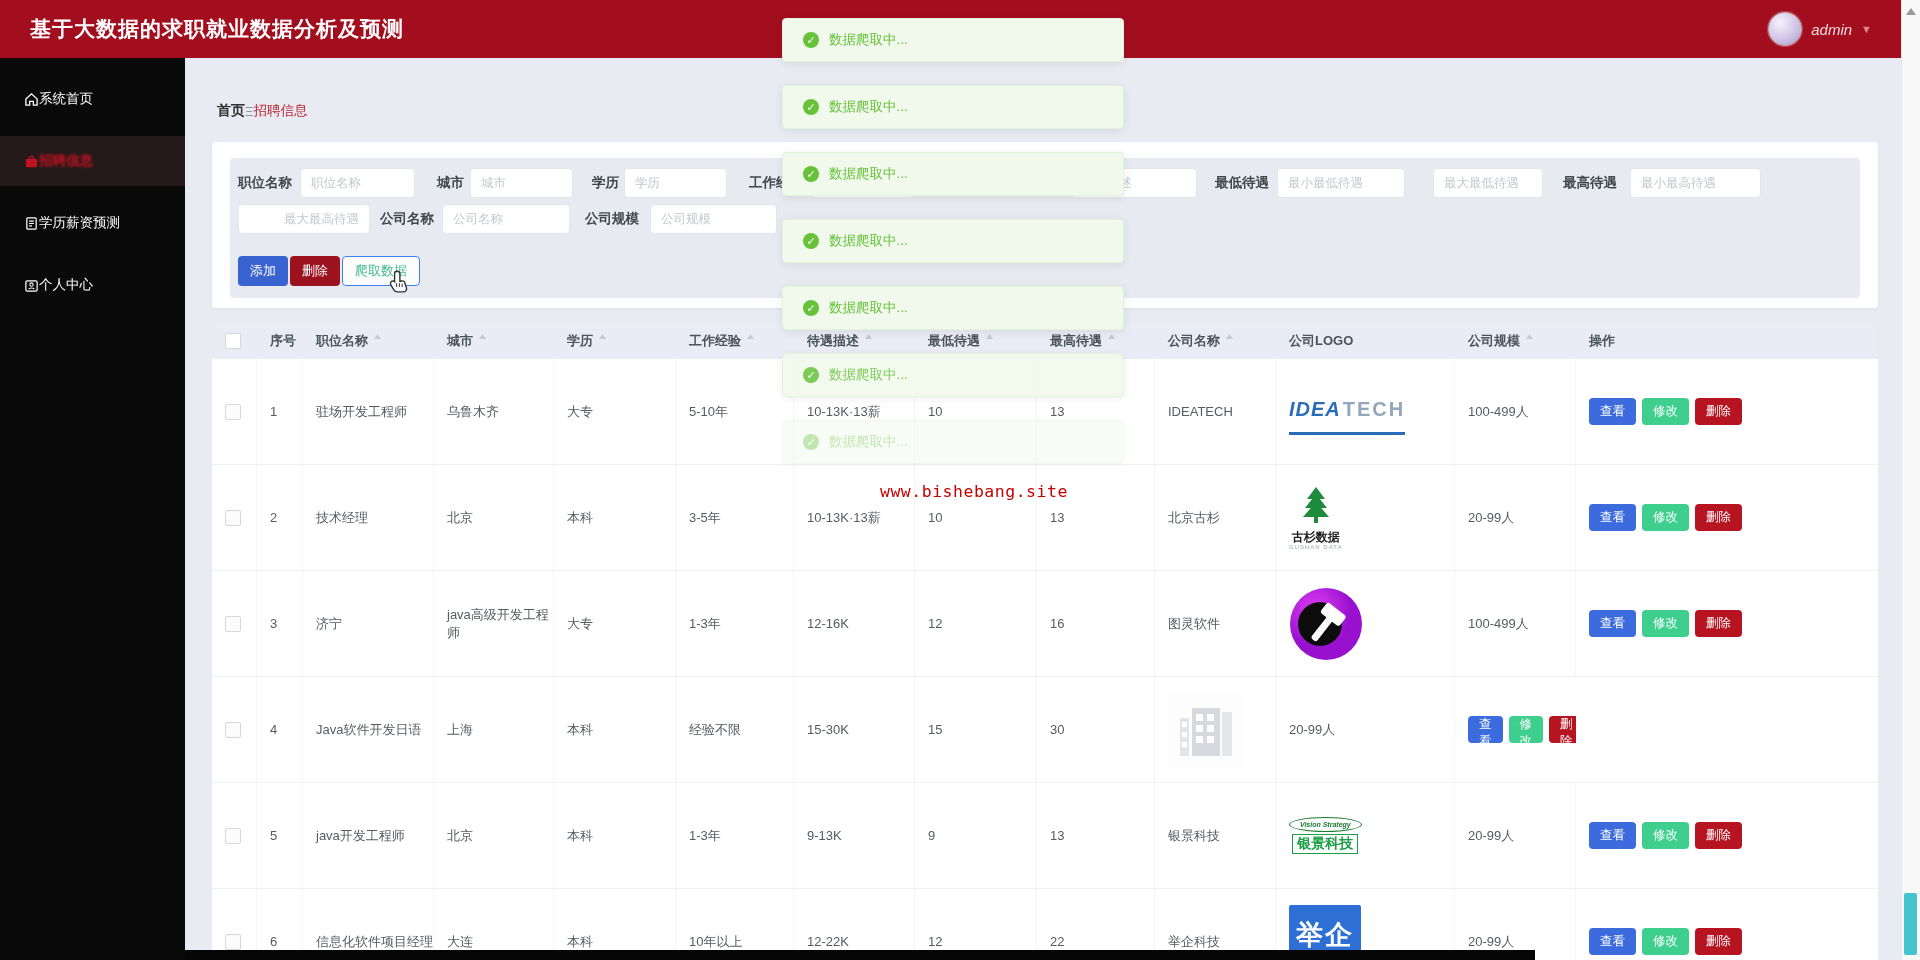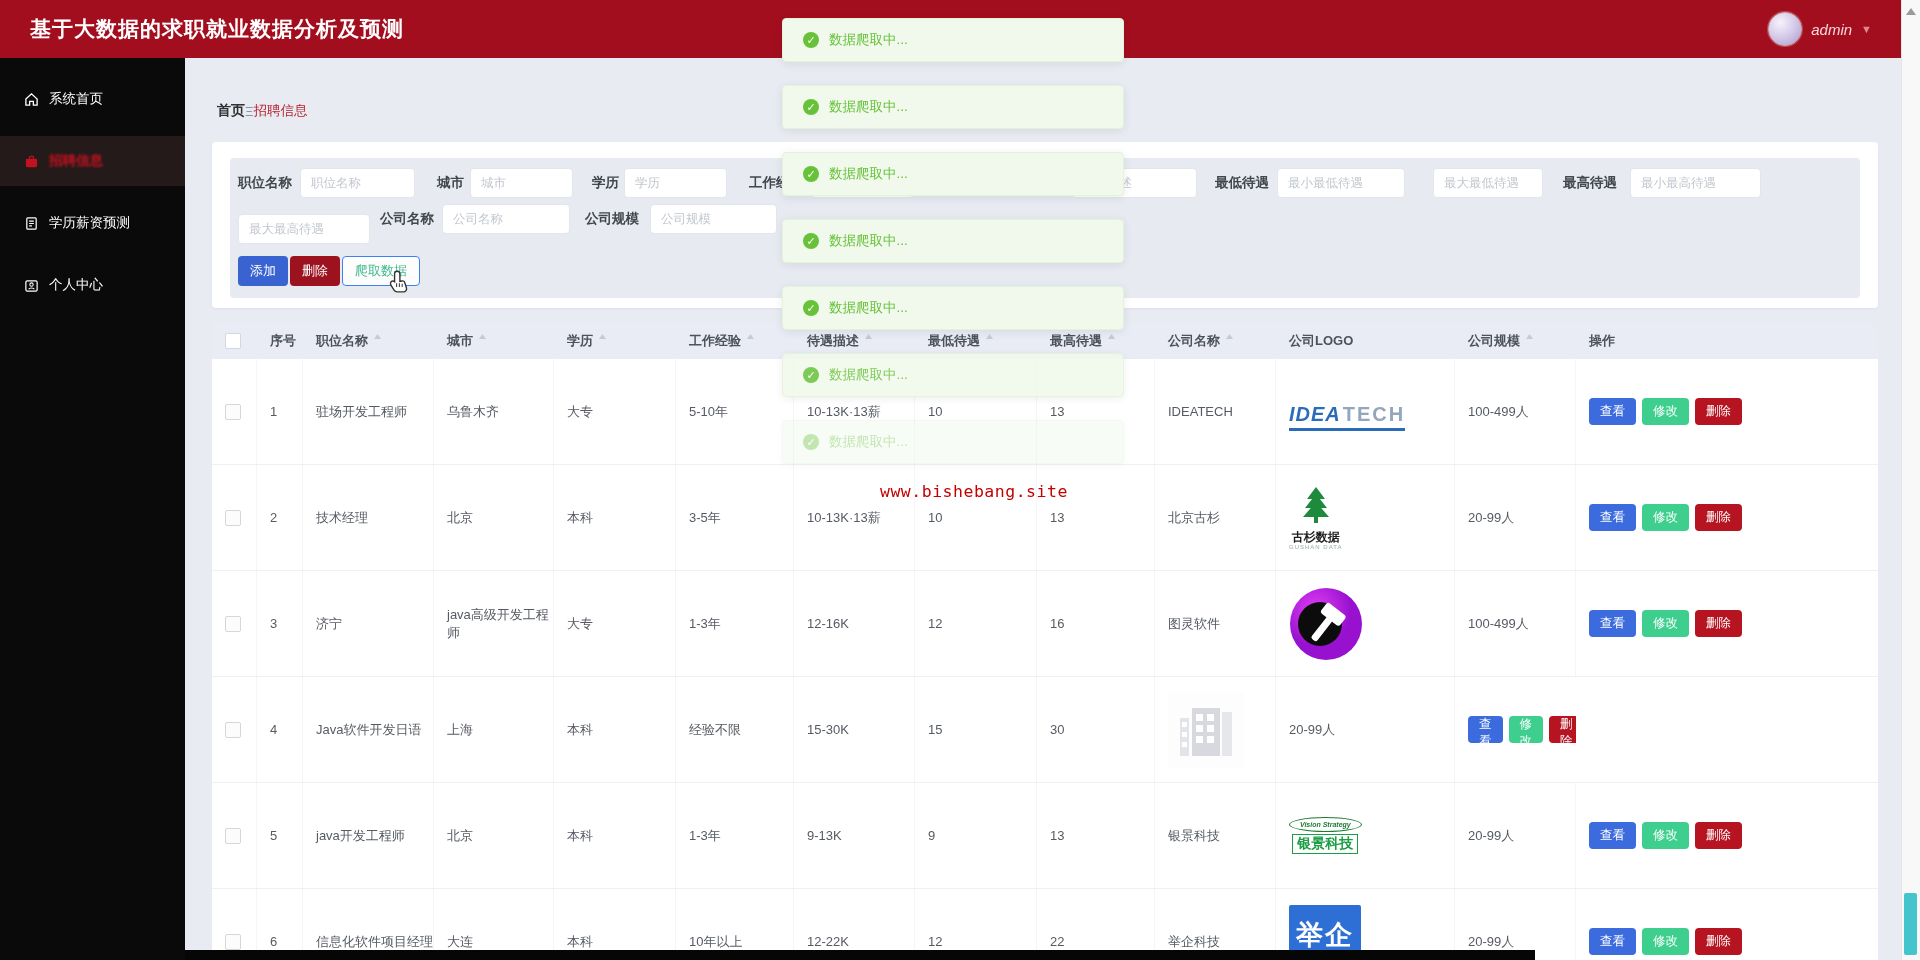--- a/index.html
+++ b/index.html
@@ -9,21 +9,21 @@
   
   .header{position:absolute;left:0;top:0;width:1920px;height:58px;background:var(--header-bg,#a30e1f);z-index:5;}
   .app-title{position:absolute;left:30px;top:0;height:58px;line-height:58px;color:#fff;font-size:21px;font-weight:600;letter-spacing:1px;}
   .user{position:absolute;right:48px;top:0;height:58px;display:flex;align-items:center;gap:9px;cursor:pointer;}
   .avatar{width:32px;height:32px;border-radius:50%;background:radial-gradient(circle at 35% 30%,#f6f2fb 0%,#d7cdea 45%,#a99bce 100%);border:1px solid #caa;box-shadow:0 0 0 1px rgba(255,255,255,.25);}
   .uname{color:#f6d9db;font-size:15px;font-style:italic;}
   .caret{color:#e0848e;font-size:11px;}
 
   
   .sidebar{position:absolute;left:0;top:58px;width:185px;height:902px;background:#0a0a0a;z-index:4;}
-  .side-item{position:absolute;left:0;width:185px;height:50px;display:flex;align-items:center;gap:10px;padding-left:24px;box-sizing:border-box;color:#fff;font-size:13.5px;cursor:pointer;}
+  .side-item{position:absolute;left:0;width:185px;height:50px;display:flex;align-items:center;padding-left:24px;box-sizing:border-box;color:#fff;font-size:13.5px;cursor:pointer;}
   .side-item svg{flex:0 0 auto;}
   .side-item.active{background:#241a1a;color:var(--sidebar-active-text,#c1121f);}
   .side-item.active .lbl{filter:blur(1px);font-weight:700;}
 
   
   .breadcrumb{position:absolute;left:217px;top:100px;height:22px;display:flex;align-items:center;gap:0;font-size:14px;}
   .bc-home{color:#303133;font-weight:700;}
   .bc-sep{color:#8a94a6;font-size:13px;}
   .bc-cur{color:var(--breadcrumb-active,#b7212e);font-size:13.5px;}
 
@@ -51,21 +51,21 @@
   .cell.c-action{border-right:none;}
   .cb{width:14px;height:14px;border:1px solid #d4d7dd;border-radius:2px;background:#fcfcfd;display:inline-block;cursor:pointer;}
   .hcell .cb{background:#fff;}
   .abtn{height:27px;border:none;border-radius:4px;color:#fff;font-size:12.5px;padding:0 11px;margin-right:6px;cursor:pointer;font-family:inherit;}
   .abtn.v{background:var(--btn-view,#3b6bdd);}
   .abtn.e{background:var(--btn-edit,#3ecf8e);}
   .abtn.d{background:var(--btn-del,#b61420);}
 
   
   .logo-box{display:flex;align-items:center;justify-content:center;}
-  .lg-ideatech{display:flex;align-items:flex-end;border-bottom:3px solid #2b6cb8;padding-bottom:2px;margin-top:10px;}
+  .lg-ideatech{display:flex;align-items:flex-end;border-bottom:3px solid #2b6cb8;padding-bottom:11px;margin-top:10px;}
   .lg-ideatech .it1{color:#2b6cb8;font-weight:800;font-style:italic;font-size:20px;letter-spacing:1px;}
   .lg-ideatech .it2{color:#93a7bc;font-weight:700;font-size:20px;letter-spacing:2px;margin-left:2px;}
   .lg-gushan{display:flex;flex-direction:column;align-items:center;line-height:1.1;}
   .lg-gushan .nm{font-size:12px;font-weight:700;color:#1c1c1c;margin-top:6px;}
   .lg-gushan .sub{font-size:6px;color:#9aa;letter-spacing:1px;}
   .lg-yinjing{display:flex;flex-direction:column;align-items:center;}
   .lg-yinjing .oval{border:1.5px solid #1c7c33;border-radius:50%;padding:3px 10px;font-size:7px;font-weight:700;font-style:italic;color:#1c7c33;white-space:nowrap;}
   .lg-yinjing .nm{margin-top:2px;font-size:14px;font-weight:800;color:#1c9e46;border:1.5px solid #1c9e46;padding:0 4px;}
   .lg-juqi{width:72px;height:74px;background:#2e6fd5;border-radius:2px;display:flex;flex-direction:column;align-items:center;justify-content:center;color:#fff;}
   .lg-juqi .nm{font-size:27px;font-weight:700;letter-spacing:2px;}
@@ -146,21 +146,21 @@
       <span class="flabel" style="left:519px;top:10px">工作经验</span>
       <input class="finput" style="left: 581px; top: 10px; width: 103px;" placeholder="工作经验">
       <span class="flabel" style="left:776px;top:10px">待遇描述</span>
       <input class="finput" style="left: 841px; top: 10px; width: 126px;" placeholder="待遇描述">
       <span class="flabel" style="left:985px;top:10px">最低待遇</span>
       <input class="finput" style="left: 1047px; top: 10px; width: 128px;" placeholder="最小最低待遇">
       <input class="finput" style="left: 1203px; top: 10px; width: 110px;" placeholder="最大最低待遇">
       <span class="flabel" style="left:1333px;top:10px">最高待遇</span>
       <input class="finput" style="left: 1400px; top: 10px; width: 131px;" placeholder="最小最高待遇">
 
-      <input class="finput" style="left: 8px; top: 56px; width: 132px;" placeholder="最大最高待遇">
+      <input class="finput" style="left: 8px; top: 46px; width: 132px; text-align: right;" placeholder="最大最高待遇">
       <span class="flabel" style="left:150px;top:46px">公司名称</span>
       <input class="finput" style="left: 212px; top: 46px; width: 128px;" placeholder="公司名称">
       <span class="flabel" style="left:355px;top:46px">公司规模</span>
       <input class="finput" style="left: 420px; top: 46px; width: 127px;" placeholder="公司规模">
 
       <button class="tbtn add">添加</button>
       <button class="tbtn del">删除</button>
       <button class="tbtn crawl">爬取数据</button>
       <svg class="cursor-ptr" width="22" height="24" viewBox="0 0 15 19">
         <path d="M6 1 C7.3 1 8.2 1.9 8.2 3.2 L8.2 9 L9.8 8.7 C10.8 8.5 11.8 9.1 12.1 10.1 L13.4 14.2 C13.9 15.7 12.7 17.3 11.1 17.3 L6 17.3 C5 17.3 4.1 16.8 3.6 16 L1.1 11.9 C0.4 10.8 0.8 9.4 1.9 8.9 C2.6 8.6 3.4 8.8 4 9.3 L4 3.2 C4 1.9 4.8 1 6 1 Z" fill="#fff" stroke="#333" stroke-width="1.1"></path>

